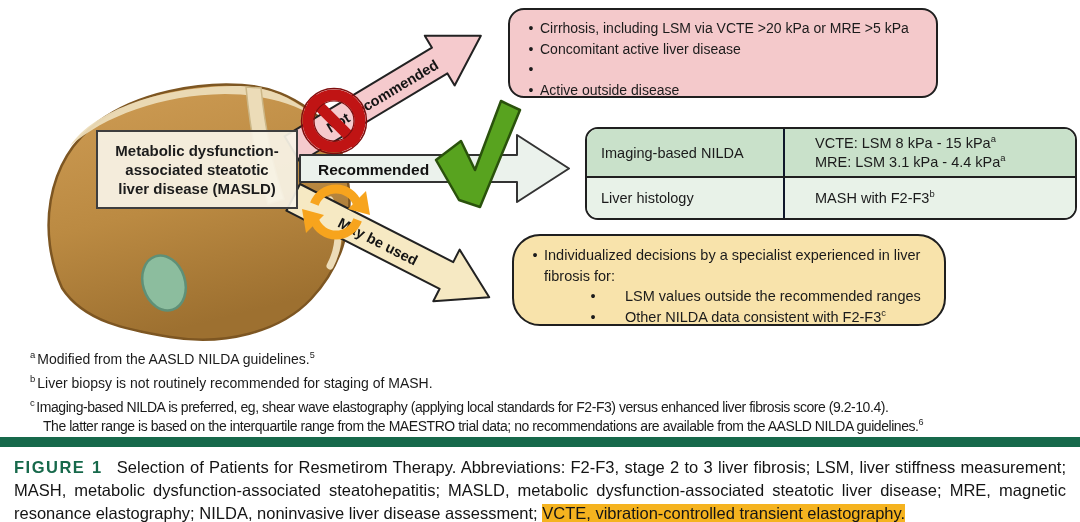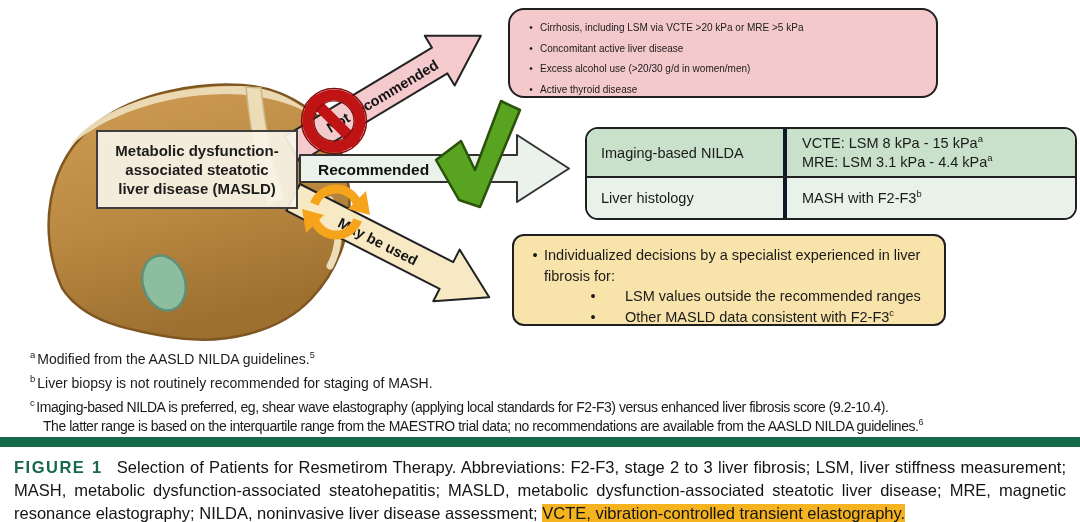--- a/index.html
+++ b/index.html
@@ -11,40 +11,40 @@
 
   
   .masld-box{position:absolute;left:96px;top:130px;width:198px;height:75px;
     background:rgba(248,243,230,.93);border:2px solid #3e3e3e;
     display:flex;flex-direction:column;justify-content:center;
     font-weight:bold;font-size:15px;line-height:19px;text-align:center;color:#1c1c1c;}
 
   
   .pink-box{position:absolute;left:508px;top:8px;width:430px;height:90px;
     background:#f4c9cb;border:2px solid #1f1f1f;border-radius:16px;
-    padding:8px 10px 6px 12px;box-sizing:border-box;font-size:10px;line-height:20.5px;}
+    padding:8px 10px 6px 12px;box-sizing:border-box;font-size:14px;line-height:20.5px;}
   .bullet-row{display:flex;}
   .bullet-row .dot{width:18px;flex:0 0 18px;text-align:center;}
   .dot::before{content:"\2022";}
 
   
   .gtable{position:absolute;left:585px;top:127px;width:492px;
     border:2px solid #1f1f1f;border-radius:13px;overflow:hidden;
     box-sizing:border-box;font-size:14.5px;}
   .grow{display:grid;grid-template-columns:196px 1fr;}
   .grow.r1{background:#c9e1ca;}
   .grow.r2{background:#e8f2e8;border-top:2px solid #1f1f1f;}
   .gcell{padding:4px 8px 4px 14px;display:flex;flex-direction:column;justify-content:center;}
-  .gcell.right{border-left:4px solid #0f172a;padding-left:15px;line-height:19px;}
+  .gcell.right{border-left:2px solid #0f172a;padding-left:30px;line-height:19px;}
   .grow.r1 .gcell{min-height:39px;}
   .grow.r2 .gcell{min-height:32px;}
 
   
   .yellow-box{position:absolute;left:512px;top:234px;width:434px;height:92px;
-    background:#f8e3ab;border:2px solid #1f1f1f;border-radius:12px;
+    background:#f8e3ab;border:2px solid #1f1f1f;border-radius:28px;
     padding:9px 10px 6px 12px;box-sizing:border-box;font-size:14.5px;line-height:20.5px;}
   .yellow-box .indent{padding-left:18px;}
   .yellow-box .sub{margin-left:58px;gap:23px;}
 
   sup{font-size:0.65em;line-height:0;}
 
   
   .footnotes{position:absolute;left:30px;top:345px;width:1040px;
     font-size:14px;line-height:19.5px;color:#1b1b1b;}
   .footnotes .fc{letter-spacing:-0.45px;}
@@ -132,25 +132,24 @@
       <div class="bullet-row">
         <span class="dot"></span>
         <span>Cirrhosis, including LSM via VCTE &gt;20 kPa or MRE &gt;5 kPa</span>
       </div>
       <div class="bullet-row">
         <span class="dot"></span>
         <span>Concomitant active liver disease</span>
       </div>
       <div class="bullet-row">
         <span class="dot"></span>
-        <span>Excess alcohol use (&gt;20/30 g/d in women/men)</span>
       </div>
       <div class="bullet-row">
         <span class="dot"></span>
-        <span>Active thyroid disease</span>
+        <span>Active outside disease</span>
       </div>
     </div>
 
     <div class="gtable">
       <div class="grow r1">
         <div class="gcell left">Imaging-based NILDA</div>
         <div class="gcell right">
           <div><span>VCTE: LSM 8 kPa - 15 kPa</span><sup>a</sup></div>
           <div><span>MRE: LSM 3.1 kPa - 4.4 kPa</span><sup>a</sup></div>
         </div>
@@ -170,21 +169,21 @@
       </div>
       <div class="indent">
         <span>fibrosis for:</span>
       </div>
       <div class="bullet-row sub">
         <span class="dot"></span>
         <span><span>LSM values outside the recommended ranges</span><sup></sup></span>
       </div>
       <div class="bullet-row sub">
         <span class="dot"></span>
-        <span><span>Other MASLD data consistent with F2-F3</span><sup>c</sup></span>
+        <span><span>Other NILDA data consistent with F2-F3</span><sup>c</sup></span>
       </div>
     </div>
 
     <div class="footnotes">
       <div><span class="fmark">a</span><span>Modified from the AASLD NILDA guidelines.</span><sup>5</sup></div>
       <div><span class="fmark">b</span><span>Liver biopsy is not routinely recommended for staging of MASH.</span><sup></sup></div>
       <div class="fc"><span class="fmark">c</span><span>Imaging-based NILDA is preferred, eg, shear wave elastography (applying local standards for F2-F3) versus enhanced liver fibrosis score (9.2-10.4).</span></div>
       <div class="fc fc2"><span>The latter range is based on the interquartile range from the MAESTRO trial data; no recommendations are available from the AASLD NILDA guidelines.</span><sup>6</sup></div>
     </div>
   </div>

